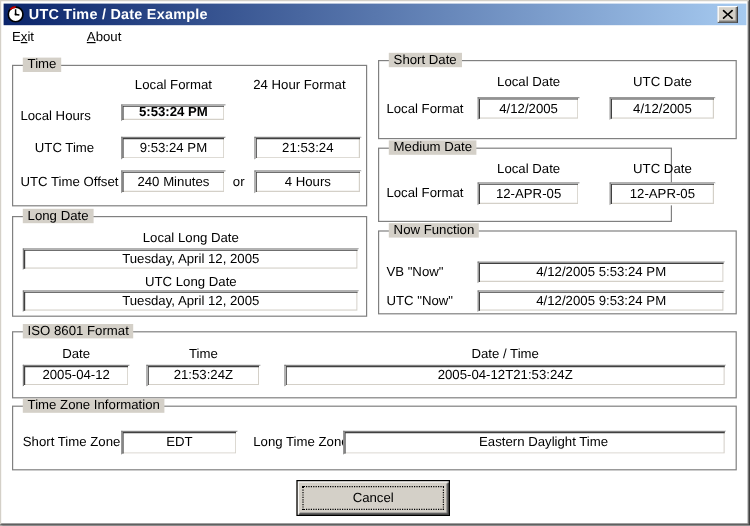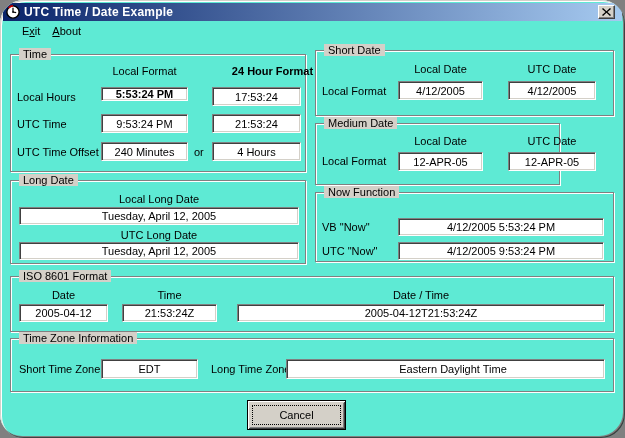--- a/index.html
+++ b/index.html
@@ -1,43 +1,42 @@
 <!DOCTYPE html>
 <html><head>
 <meta charset="utf-8">
 <style>
   html,body{margin:0;padding:0;background:#808080;}
   *{box-sizing:border-box;}
   .window{
-    position:relative;width:625px;height:438px;background:#5eead4;
+    position:relative;width:625px;height:438px;background:#ffffff;
     font-family:"Liberation Sans","DejaVu Sans",sans-serif;font-size:11px;color:#000;
     box-shadow: inset -1px -1px 0 #404040, inset 1px 1px 0 #d4d0c8,
                 inset -2px -2px 0 #808080, inset 2px 2px 0 #ffffff;
     overflow:hidden;
-    border-radius:24px;
   }
   .titlebar{
     position:absolute;left:3px;top:3px;width:619px;height:18px;
     background:linear-gradient(to right,#0a246a,#a6caf0);
     display:flex;align-items:center;padding:0 2px;
   }
   .title-icon{width:14px;height:14px;margin-left:1px;flex:0 0 auto;}
   .title-text{
     color:#fff;font-weight:bold;font-size:12px;margin-left:4px;flex:1;
     white-space:nowrap;overflow:hidden;letter-spacing:.2px;
   }
   .close-btn{
     width:17px;height:14px;margin-right:5px;background:#d4d0c8;
     border:1px solid;border-color:#fff #404040 #404040 #fff;
     box-shadow: inset -1px -1px 0 #808080;
     display:flex;align-items:center;justify-content:center;padding:0;cursor:default;
   }
   .menubar{
-    position:absolute;left:15px;top:21px;width:572px;height:19px;
-    display:flex;align-items:center;padding-left:1px;
+    position:absolute;left:3px;top:21px;width:572px;height:19px;
+    display:flex;align-items:center;padding-left:1px;gap:32px;
   }
   .menu-item{padding:2px 6px;white-space:nowrap;}
   .menu-item u{text-decoration:underline;}
   .client{position:absolute;left:0;top:0;width:625px;height:438px;}
   .group{
     position:absolute;border:1px solid #808080;
     box-shadow: inset 1px 1px 0 #ffffff, 1px 1px 0 #ffffff;
   }
   .legend{
     position:absolute;top:-7px;left:8px;background:#d4d0c8;padding:0 4px;
@@ -85,27 +84,26 @@
   <div class="menubar">
     <span class="menu-item"><span>E</span><u>x</u><span>it</span></span>
     <span class="menu-item"><span></span><u>A</u><span>bout</span></span>
   </div>
 
   <div class="client">
 
     <div class="group" style="left:10px;top:54px;width:296px;height:118px;">
       <span class="legend">Time</span>
       <span class="hdr" style="left:90px;top:10px;width:87px;">Local Format</span>
-      <span class="hdr" style="left:212px;top:10px;width:99px;font-weight:bold;">24 Hour Format</span>
+      <span class="hdr" style="left:189px;top:10px;width:99px;">24 Hour Format</span>
 
       <span class="lbl" style="left:6px;top:36px;">Local Hours</span>
       <div class="field" style="left:90px;top:32px;width:87px;height:14px;font-weight:bold;">5:53:24 PM</div>
-      <div class="field" style="left:201px;top:32px;width:89px;height:19px;">17:53:24</div>
 
-      <span class="lbl" style="left:6px;top:63px;">UTC Time</span>
+      <span class="lbl" style="left:18px;top:63px;">UTC Time</span>
       <div class="field" style="left:90px;top:59px;width:87px;height:19px;">9:53:24 PM</div>
       <div class="field" style="left:201px;top:59px;width:89px;height:19px;">21:53:24</div>
 
       <span class="lbl" style="left:6px;top:91px;">UTC Time Offset</span>
       <div class="field" style="left:90px;top:87px;width:87px;height:19px;">240 Minutes</div>
       <span class="lbl" style="left:183px;top:91px;">or</span>
       <div class="field" style="left:201px;top:87px;width:89px;height:19px;">4 Hours</div>
     </div>
 
     <div class="group" style="left:315px;top:50px;width:299px;height:66px;">
@@ -153,19 +151,19 @@
     </div>
 
     <div class="group" style="left:10px;top:338px;width:604px;height:54px;">
       <span class="legend">Time Zone Information</span>
       <span class="lbl" style="left:8px;top:24px;">Short Time Zone</span>
       <div class="field" style="left:90px;top:20px;width:97px;height:20px;">EDT</div>
       <span class="lbl" style="left:200px;top:24px;">Long Time Zone</span>
       <div class="field" style="left:275px;top:20px;width:319px;height:20px;padding-left:15px;">Eastern Daylight Time</div>
     </div>
 
-    <button class="btn" style="left:247px;top:400px;width:99px;height:30px;">
+    <button class="btn" style="left:247px;top:400px;width:128px;height:30px;">
       <span>Cancel</span>
       <span class="focus-rect"></span>
     </button>
 
   </div>
 </div>
 
 </body></html>

